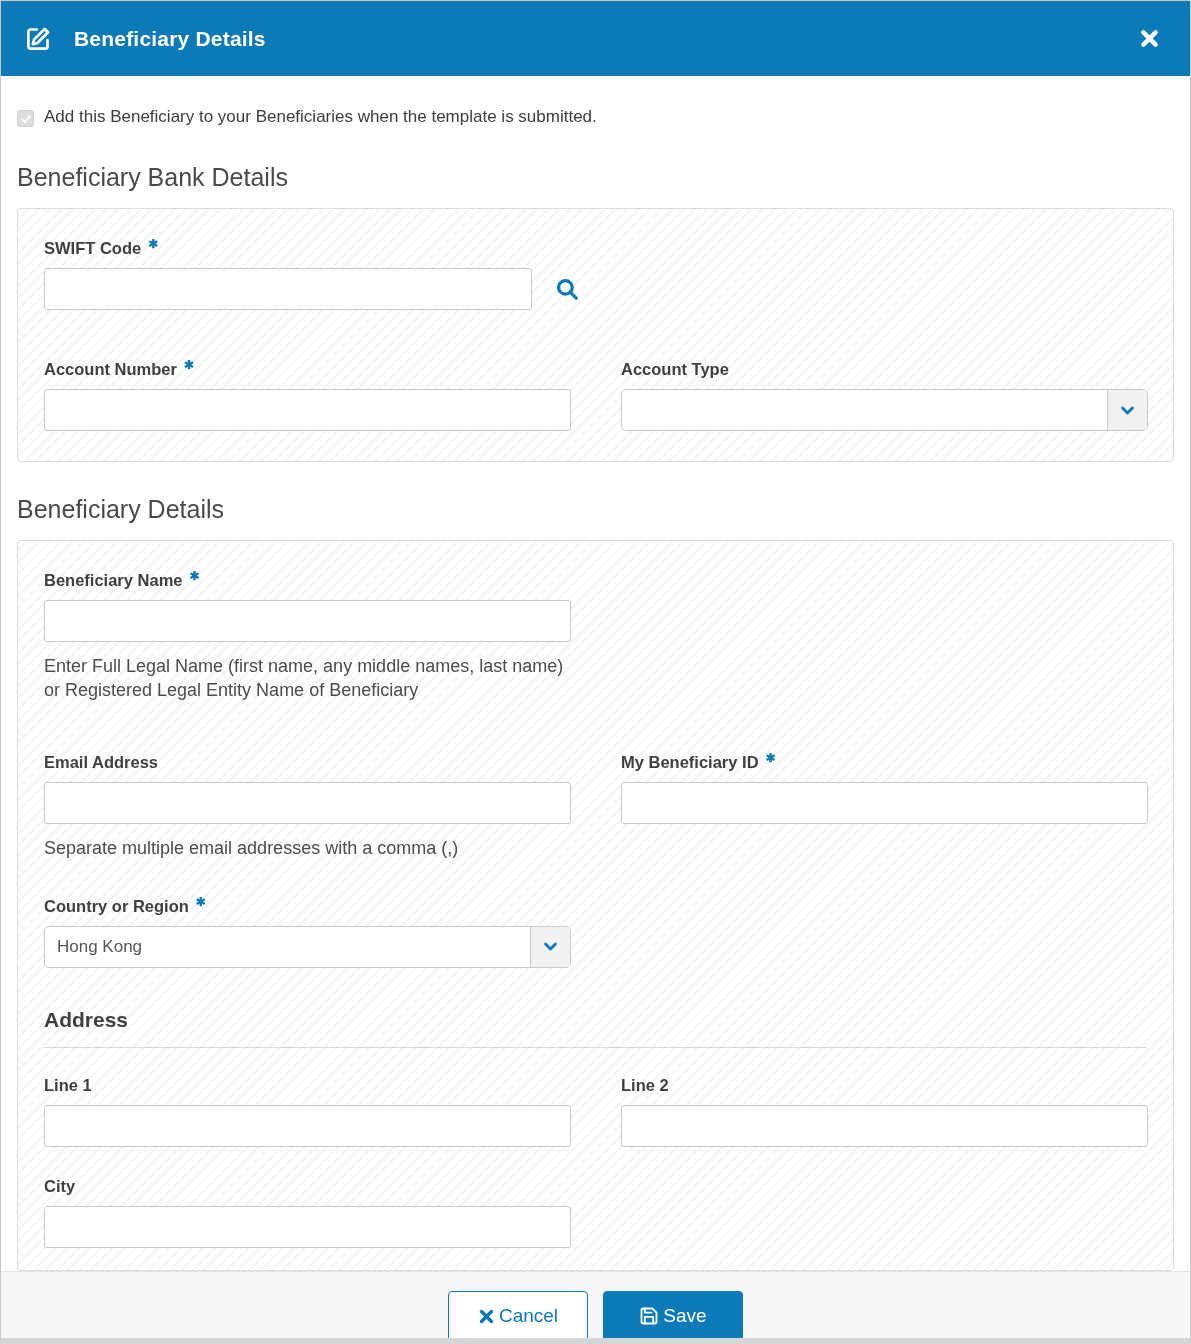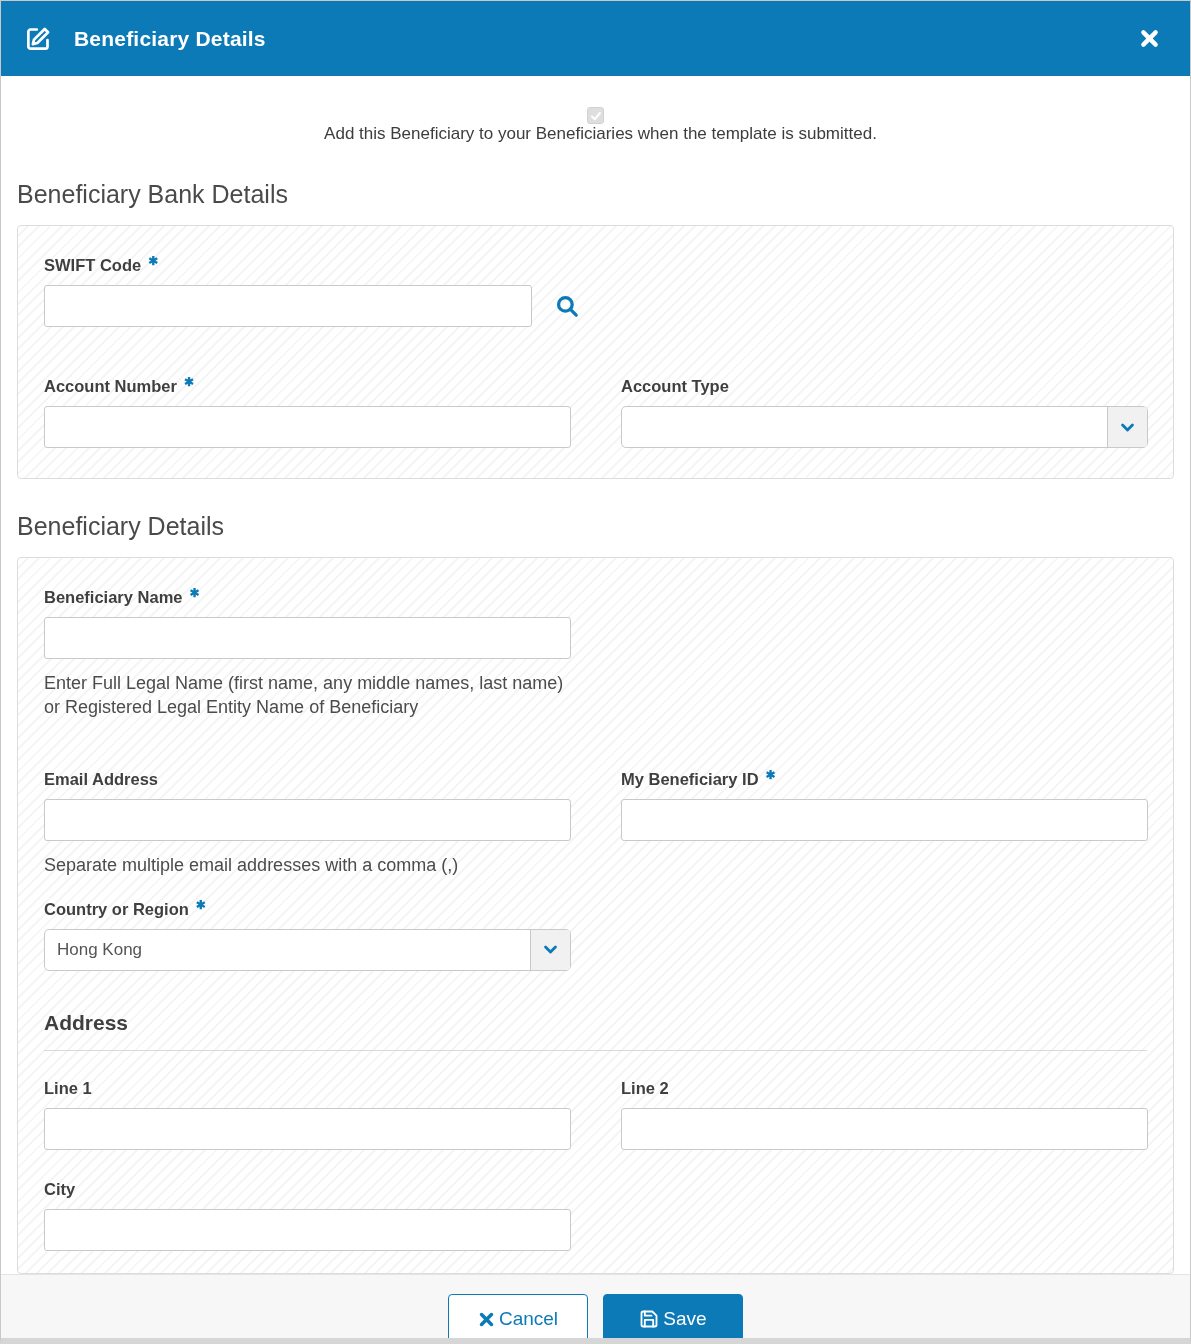--- a/index.html
+++ b/index.html
@@ -27,21 +27,21 @@
   .modal-title { font-size:21px; font-weight:700; margin-left:22px; letter-spacing:.2px; }
   .close-btn {
     margin-left:auto; background:none; border:none; cursor:pointer;
     color:#ffffff; display:flex; align-items:center; padding:4px;
   }
   .close-btn svg { width:21px; height:21px; }
 
   
   .modal-body { flex:1 1 auto; padding:0 16px; }
 
-  .chk-row { margin-top:31px; display:flex; align-items:center;flex-direction:column; }
+  .chk-row { margin-top:31px; display:flex; align-items:flex-end; }
   .chk-box {
     width:17px; height:17px; border-radius:3px;
     background:#dedede; border:1px solid #d2d2d2;
     display:inline-flex; align-items:center; justify-content:center;
     color:#ffffff; flex:0 0 17px;
   }
   .chk-box svg { width:12px; height:12px; }
   .chk-label { margin-left:10px; font-size:17px; color:#3d3d3d; }
 
   .section-heading {
@@ -96,21 +96,21 @@
     color:#0d7ab8;
   }
   .select-caret svg { width:17px; height:17px; }
 
   .helper {
     font-size:18px; color:#4c4c4c; line-height:1.33;
     margin-top:13px; max-width:535px;
   }
 
   .mt-row { margin-top:50px; }
-  .mt-country { margin-top:22px; }
+  .mt-country { margin-top:36px; }
 
   .addr-heading { font-size:21px; font-weight:700; color:#3f3f3f; margin-top:40px; }
   .addr-rule { border:none; border-top:1px solid #d9d9d9; margin-top:15px; }
 
   
   .modal-footer {
     flex:0 0 90px; margin-top:auto;
     background:#f7f7f7; border-top:1px solid #e4e4e4;
     display:flex; align-items:center; justify-content:center; gap:15px;
   }

